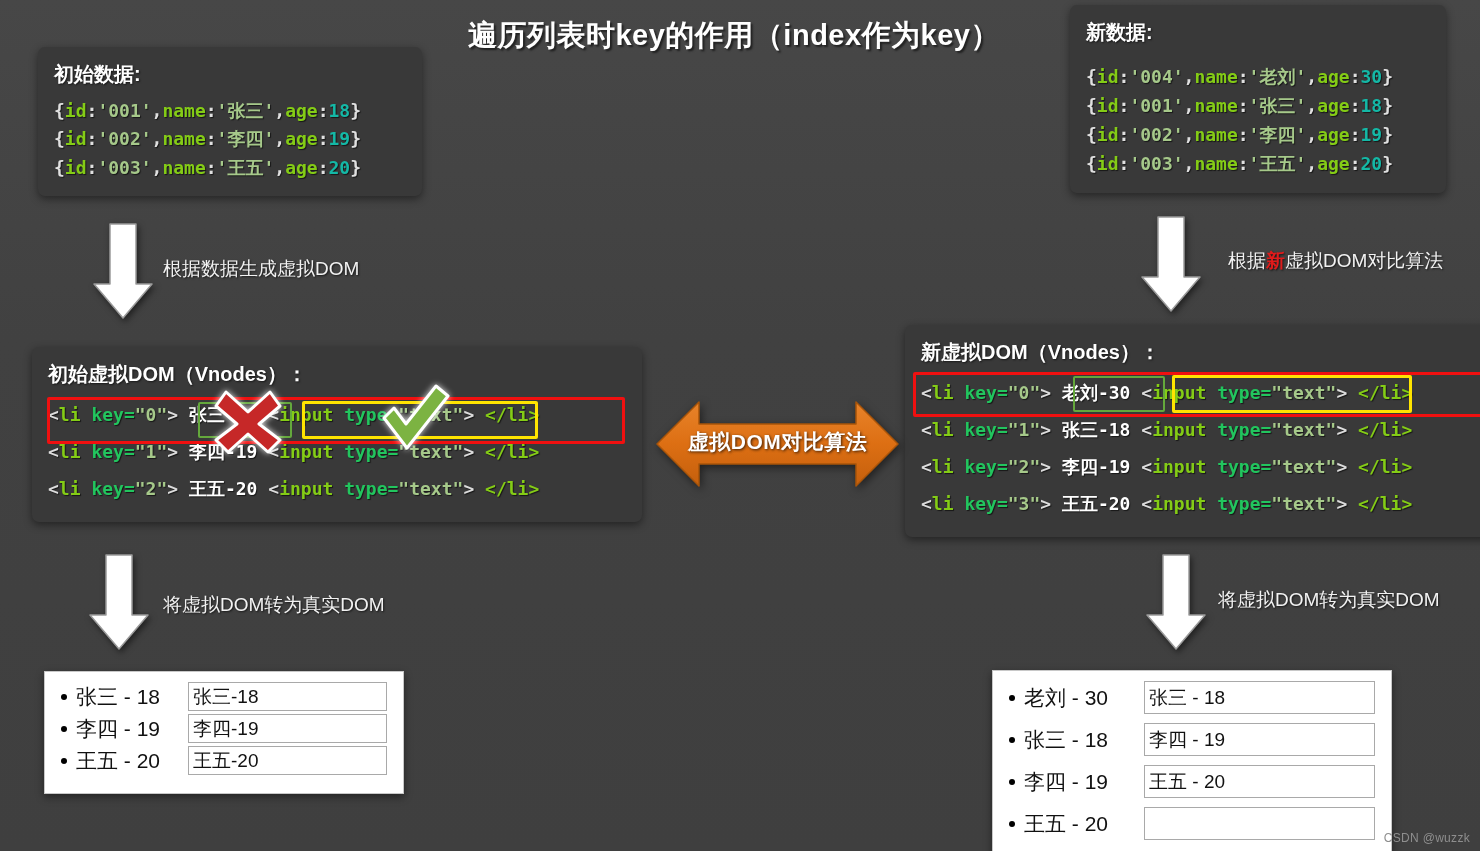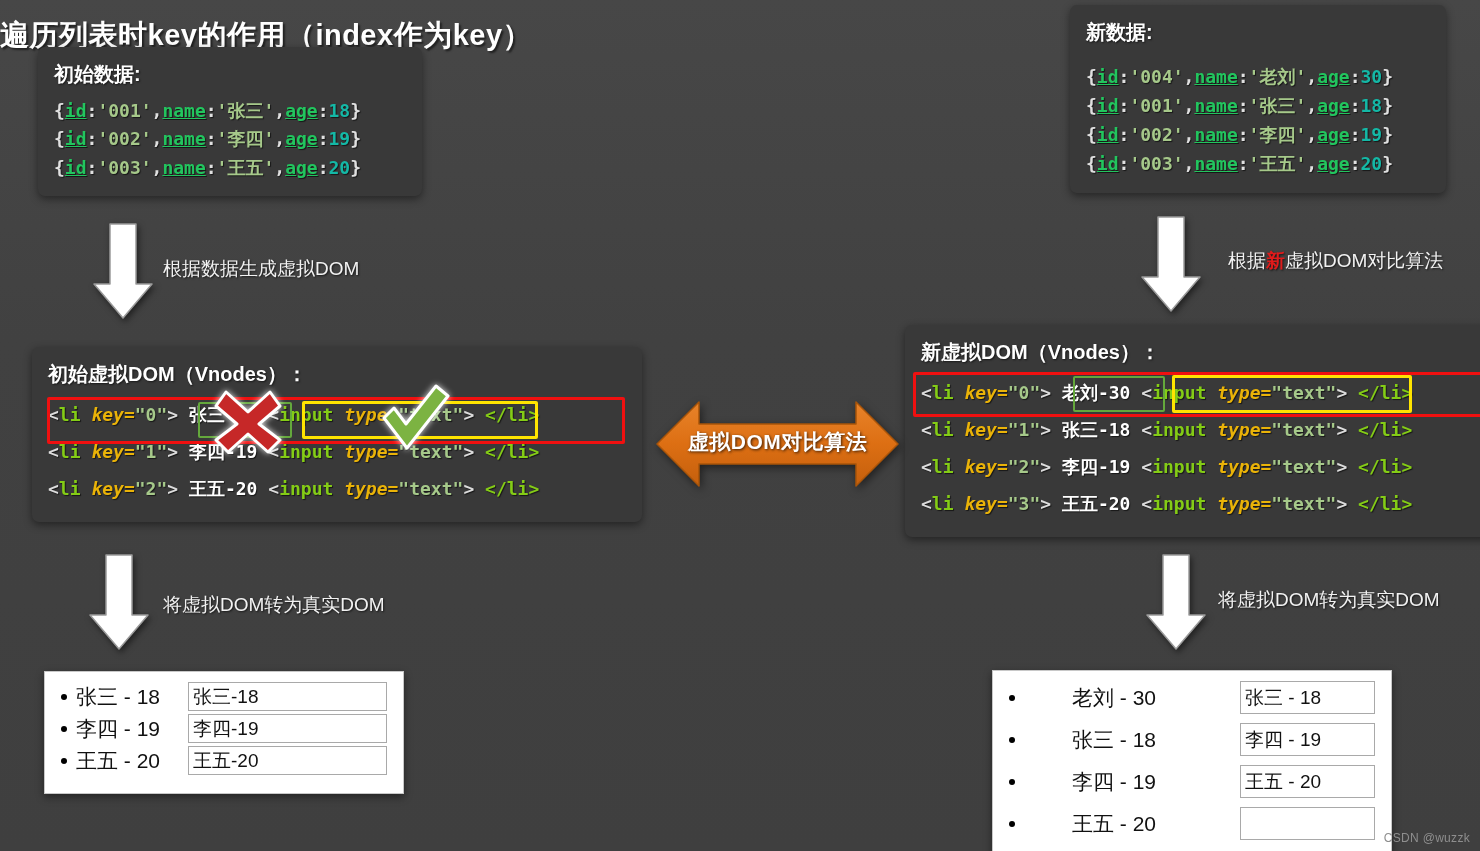--- a/index.html
+++ b/index.html
@@ -12,20 +12,21 @@
   #stage {
     position: relative;
     width: 1480px; height: 851px;
     background: linear-gradient(180deg,#474747 0%,#414141 40%,#3f3f3f 100%);
   }
 
   
   .title {
     position: absolute;
     left: 0; right: 12px; top: 16px;
+    text-align: center;
     color: #ffffff;
     font-size: 29px;
     font-weight: bold;
     letter-spacing: .5px;
     text-shadow: 2px 2px 2px rgba(0,0,0,.55);
   }
 
   
   .panel {
     position: absolute;
@@ -45,25 +46,25 @@
   .code-line {
     font-family: "DejaVu Sans Mono", "Liberation Mono", monospace;
     font-size: 18px;
     font-weight: bold;
     line-height: 1.58;
     white-space: nowrap;
     color: #e8e8e8;
     text-shadow: 1px 1px 1px rgba(0,0,0,.6);
   }
   .punc  { color: #e0e0e0; }
-  .key   { color: #22c55e; text-decoration: underline; }   
+  .key   { color: #84cc16; }   
   .str   { color: #a6c98a; }   
   .num   { color: #14b8a6; }   
   .tag   { color: #84cc16; }   
-  .attr  { color: #eab308; font-style: italic; }   
+  .attr  { color: #22c55e; }   
   .brk   { color: #dcdcdc; }   
   .cn    { color: #ffffff; }   
 
   
   #panel-initial-data { left: 38px;  top: 47px;  width: 384px; }
   #panel-new-data     { left: 1070px; top: 5px;  width: 376px; }
   #panel-initial-vdom { left: 32px;  top: 347px; width: 610px; }
   #panel-new-vdom     { left: 905px; top: 325px; width: 600px; }
 
   #panel-new-data .code-line { line-height: 1.62; }
@@ -133,21 +134,21 @@
   }
   #result-left  { left: 44px;  top: 671px; width: 360px; }
   #result-right { left: 992px; top: 670px; width: 400px; }
 
   .res-row {
     display: flex;
     align-items: center;
     white-space: nowrap;
   }
   #result-left  .res-row { margin-bottom: 3px; }
-  #result-right .res-row { margin-bottom: 9px; gap: 48px; }
+  #result-right .res-row { margin-bottom: 9px; }
   #result-right .res-row:last-child { margin-bottom: 0; }
 
   .bullet {
     display: inline-block;
     width: 6px; height: 6px;
     border-radius: 50%;
     background: #000;
     margin-right: 9px;
     flex: 0 0 auto;
   }

